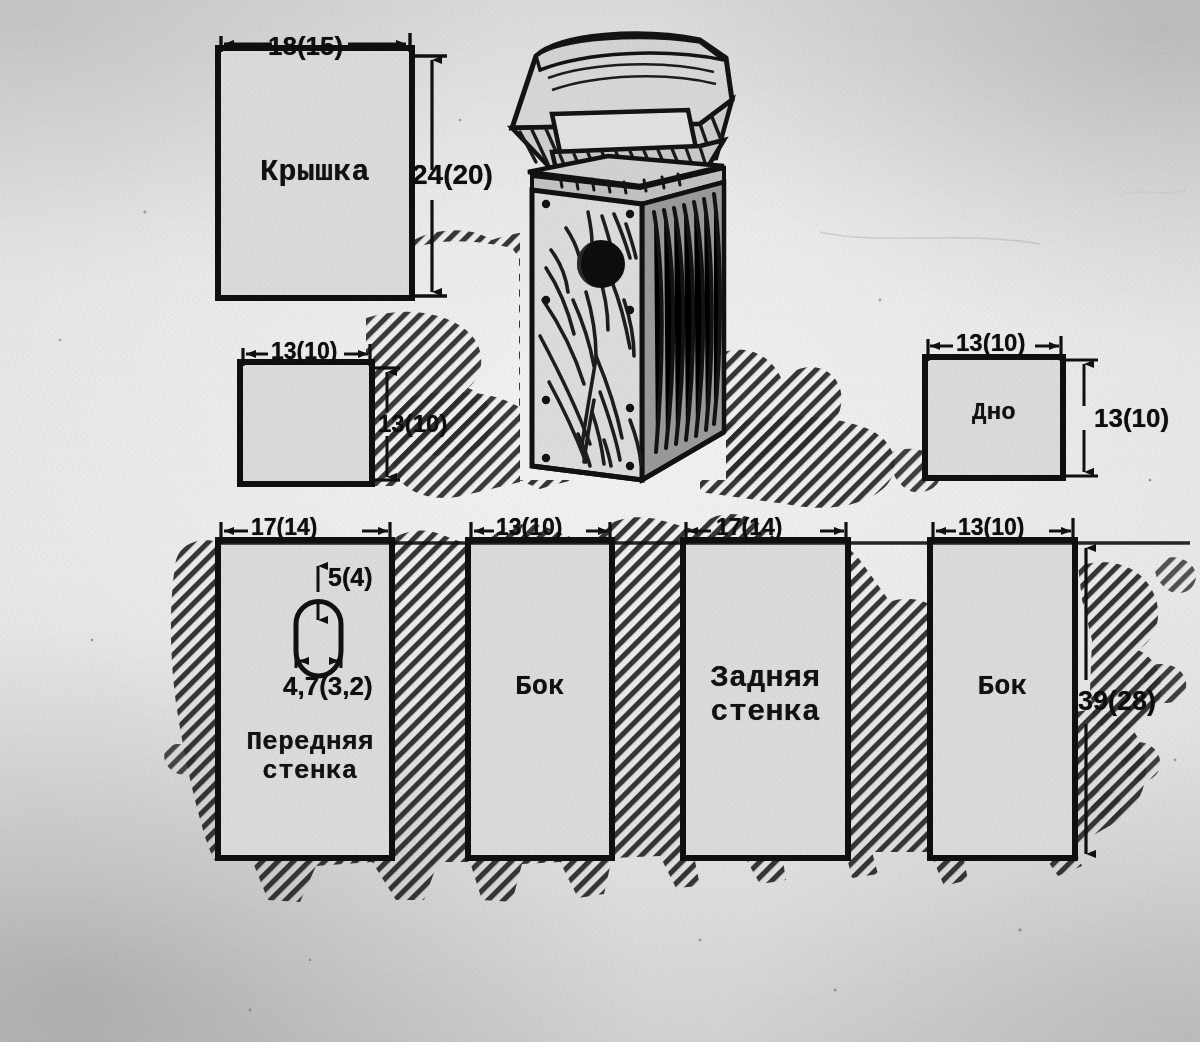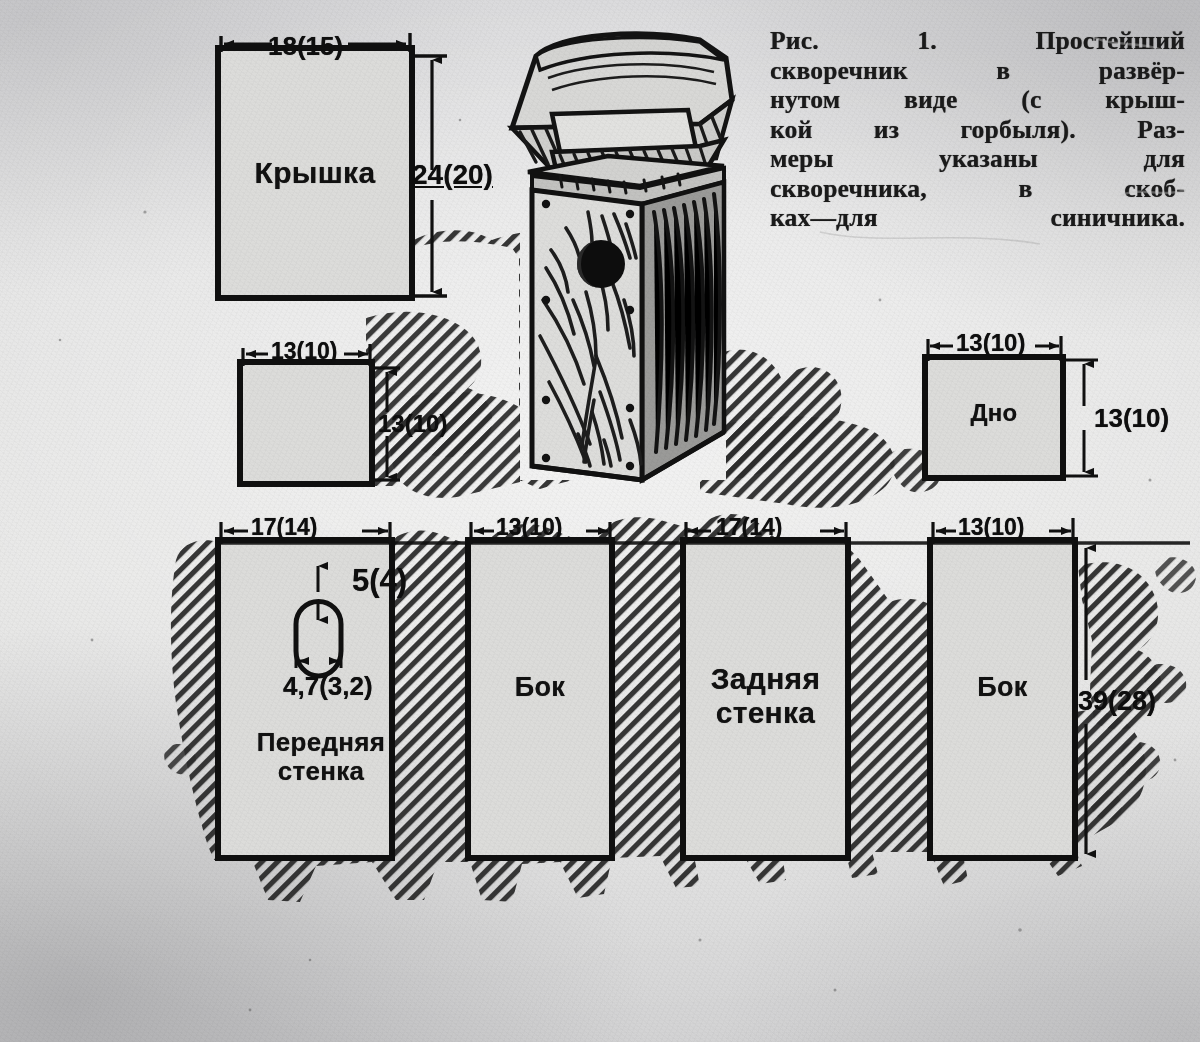--- a/index.html
+++ b/index.html
@@ -47,21 +47,21 @@
     letter-spacing:.2px;
     text-align:justify;
     text-align-last:justify;
     white-space:pre-line;
     text-shadow:0 0 1px rgba(40,40,40,.55), .4px .3px .6px rgba(0,0,0,.3);
   }
   
   .plabel{
     position:absolute;
     text-align:center;
-    font-family:Liberation Sans, sans-serif;
+    font-family:Liberation Mono, monospace;
     font-weight:700;
     color:#111;
     line-height:1.12;
     white-space:pre-line;
     letter-spacing:.3px;
     text-shadow:0 0 .7px rgba(30,30,30,.75);
   }
   
   .dim{
     position:absolute;
@@ -372,54 +372,47 @@
         <circle cx="630" cy="408" r="4.2"></circle>
           <circle cx="630" cy="466" r="4.2"></circle>
       </g>
 
       <path d="M532,466 L642,480 L724,432" fill="none" stroke="#111" stroke-width="5"></path>
     </g>
   </svg>
 
   <div class="layer">
 
-    <div id="caption">Рис. 1.  Простейший
-скворечник в развёр-
-нутом виде (с крыш-
-кой из горбыля). Раз-
-меры  указаны  для
-скворечника, в скоб-
-ках—для синичника.</div>
 
     <div class="plabel" style="left:218px;top:156px;width:194px;font-size:30px;">Крышка</div>
 
 
     <div class="plabel" style="left:925px;top:400px;width:138px;font-size:24px;">Дно</div>
 
-    <div class="plabel" style="left:229px;top:728px;width:184px;font-size:26px;">Передняя
+    <div class="plabel" style="left:218px;top:728px;width:184px;font-size:26px;">Передняя
 стенка</div>
 
     <div class="plabel" style="left:468px;top:672px;width:144px;font-size:27px;">Бок</div>
 
     <div class="plabel" style="left:683px;top:662px;width:165px;font-size:30px;">Задняя
 стенка</div>
 
     <div class="plabel" style="left:930px;top:672px;width:145px;font-size:27px;">Бок</div>
 
     <div class="dim" style="left:268px;top:31px;font-size:26px;text-align:center;">18(15)</div>
-    <div class="dim" style="left:412px;top:159px;font-size:28px;text-decoration:underline;">24(20)</div>
+    <div class="dim" style="left:412px;top:159px;font-size:28px;">24(20)</div>
 
     <div class="dim" style="left:271px;top:338px;font-size:23px;">13(10)</div>
     <div class="dim" style="left:378px;top:410px;font-size:24px;">13(10)</div>
 
     <div class="dim" style="left:956px;top:329px;font-size:24px;">13(10)</div>
     <div class="dim" style="left:1094px;top:403px;font-size:26px;">13(10)</div>
 
     <div class="dim" style="left:251px;top:514px;font-size:23px;">17(14)</div>
-    <div class="dim" style="left:328px;top:563px;font-size:31px;margin-left:24px;">5(4)</div>
+    <div class="dim" style="left:328px;top:563px;font-size:25px;">5(4)</div>
     <div class="dim" style="left:259px;top:671px;font-size:26px;margin-left:24px;">4,7(3,2)</div>
 
     <div class="dim" style="left:496px;top:514px;font-size:23px;">13(10)</div>
     <div class="dim" style="left:716px;top:514px;font-size:23px;">17(14)</div>
     <div class="dim" style="left:958px;top:514px;font-size:23px;">13(10)</div>
     <div class="dim" style="left:1078px;top:686px;font-size:27px;">39(28)</div>
   </div>
 
   <svg class="full" id="noise-specks">
     <g fill="#5a5a5a">

